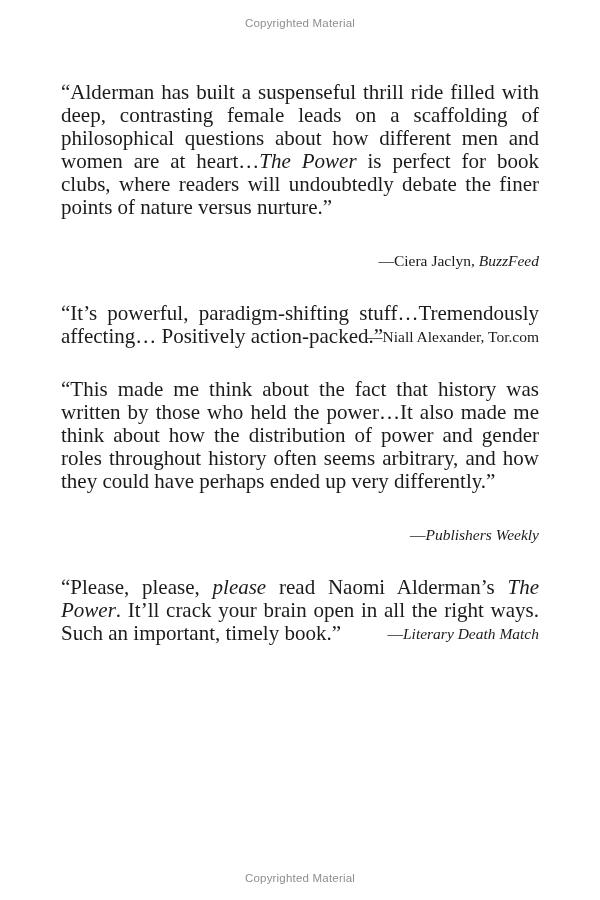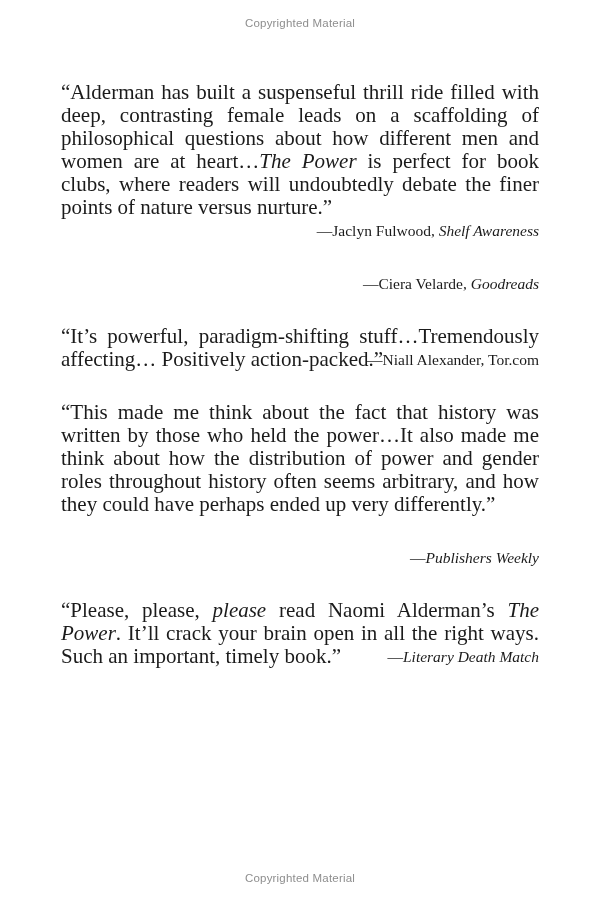--- a/index.html
+++ b/index.html
@@ -44,24 +44,23 @@
   em { font-style: italic; }
 </style>
 </head>
 <body>
 
 <div class="notice top">Copyrighted Material</div>
 
 <div class="content">
     <div class="quote">
       <p class="quote-text"><span>“Alderman has built a suspenseful thrill ride filled with deep, contrasting female leads on a scaffolding of philosophical questions about how different men and women are at heart…</span><em>The Power</em><span> is perfect for book clubs, where readers will undoubtedly debate the finer points of nature versus nurture.”</span></p>
-      <div class="attribution"><span>—Jaclyn Fulwood, </span><em>Shelf Awareness</em></div>
     </div>
     <div class="quote">
-      <div class="attribution"><span>—Ciera Velarde, </span><em>Goodreads</em></div>
+      <div class="attribution"><span>—Ciera Jaclyn, </span><em>BuzzFeed</em></div>
     </div>
     <div class="quote">
       <p class="quote-text"><span>“It’s powerful, paradigm-shifting stuff…Tremendously affecting… Positively action-packed.”</span></p>
       <div class="attribution inline"><span>—Niall Alexander, Tor.com</span></div>
     </div>
     <div class="quote">
       <p class="quote-text"><span>“This made me think about the fact that history was written by those who held the power…It also made me think about how the distribution of power and gender roles throughout history often seems arbitrary, and how they could have perhaps ended up very differently.”</span></p>
     </div>
     <div class="quote">
       <div class="attribution"><span>—</span><em>Publishers Weekly</em></div>

